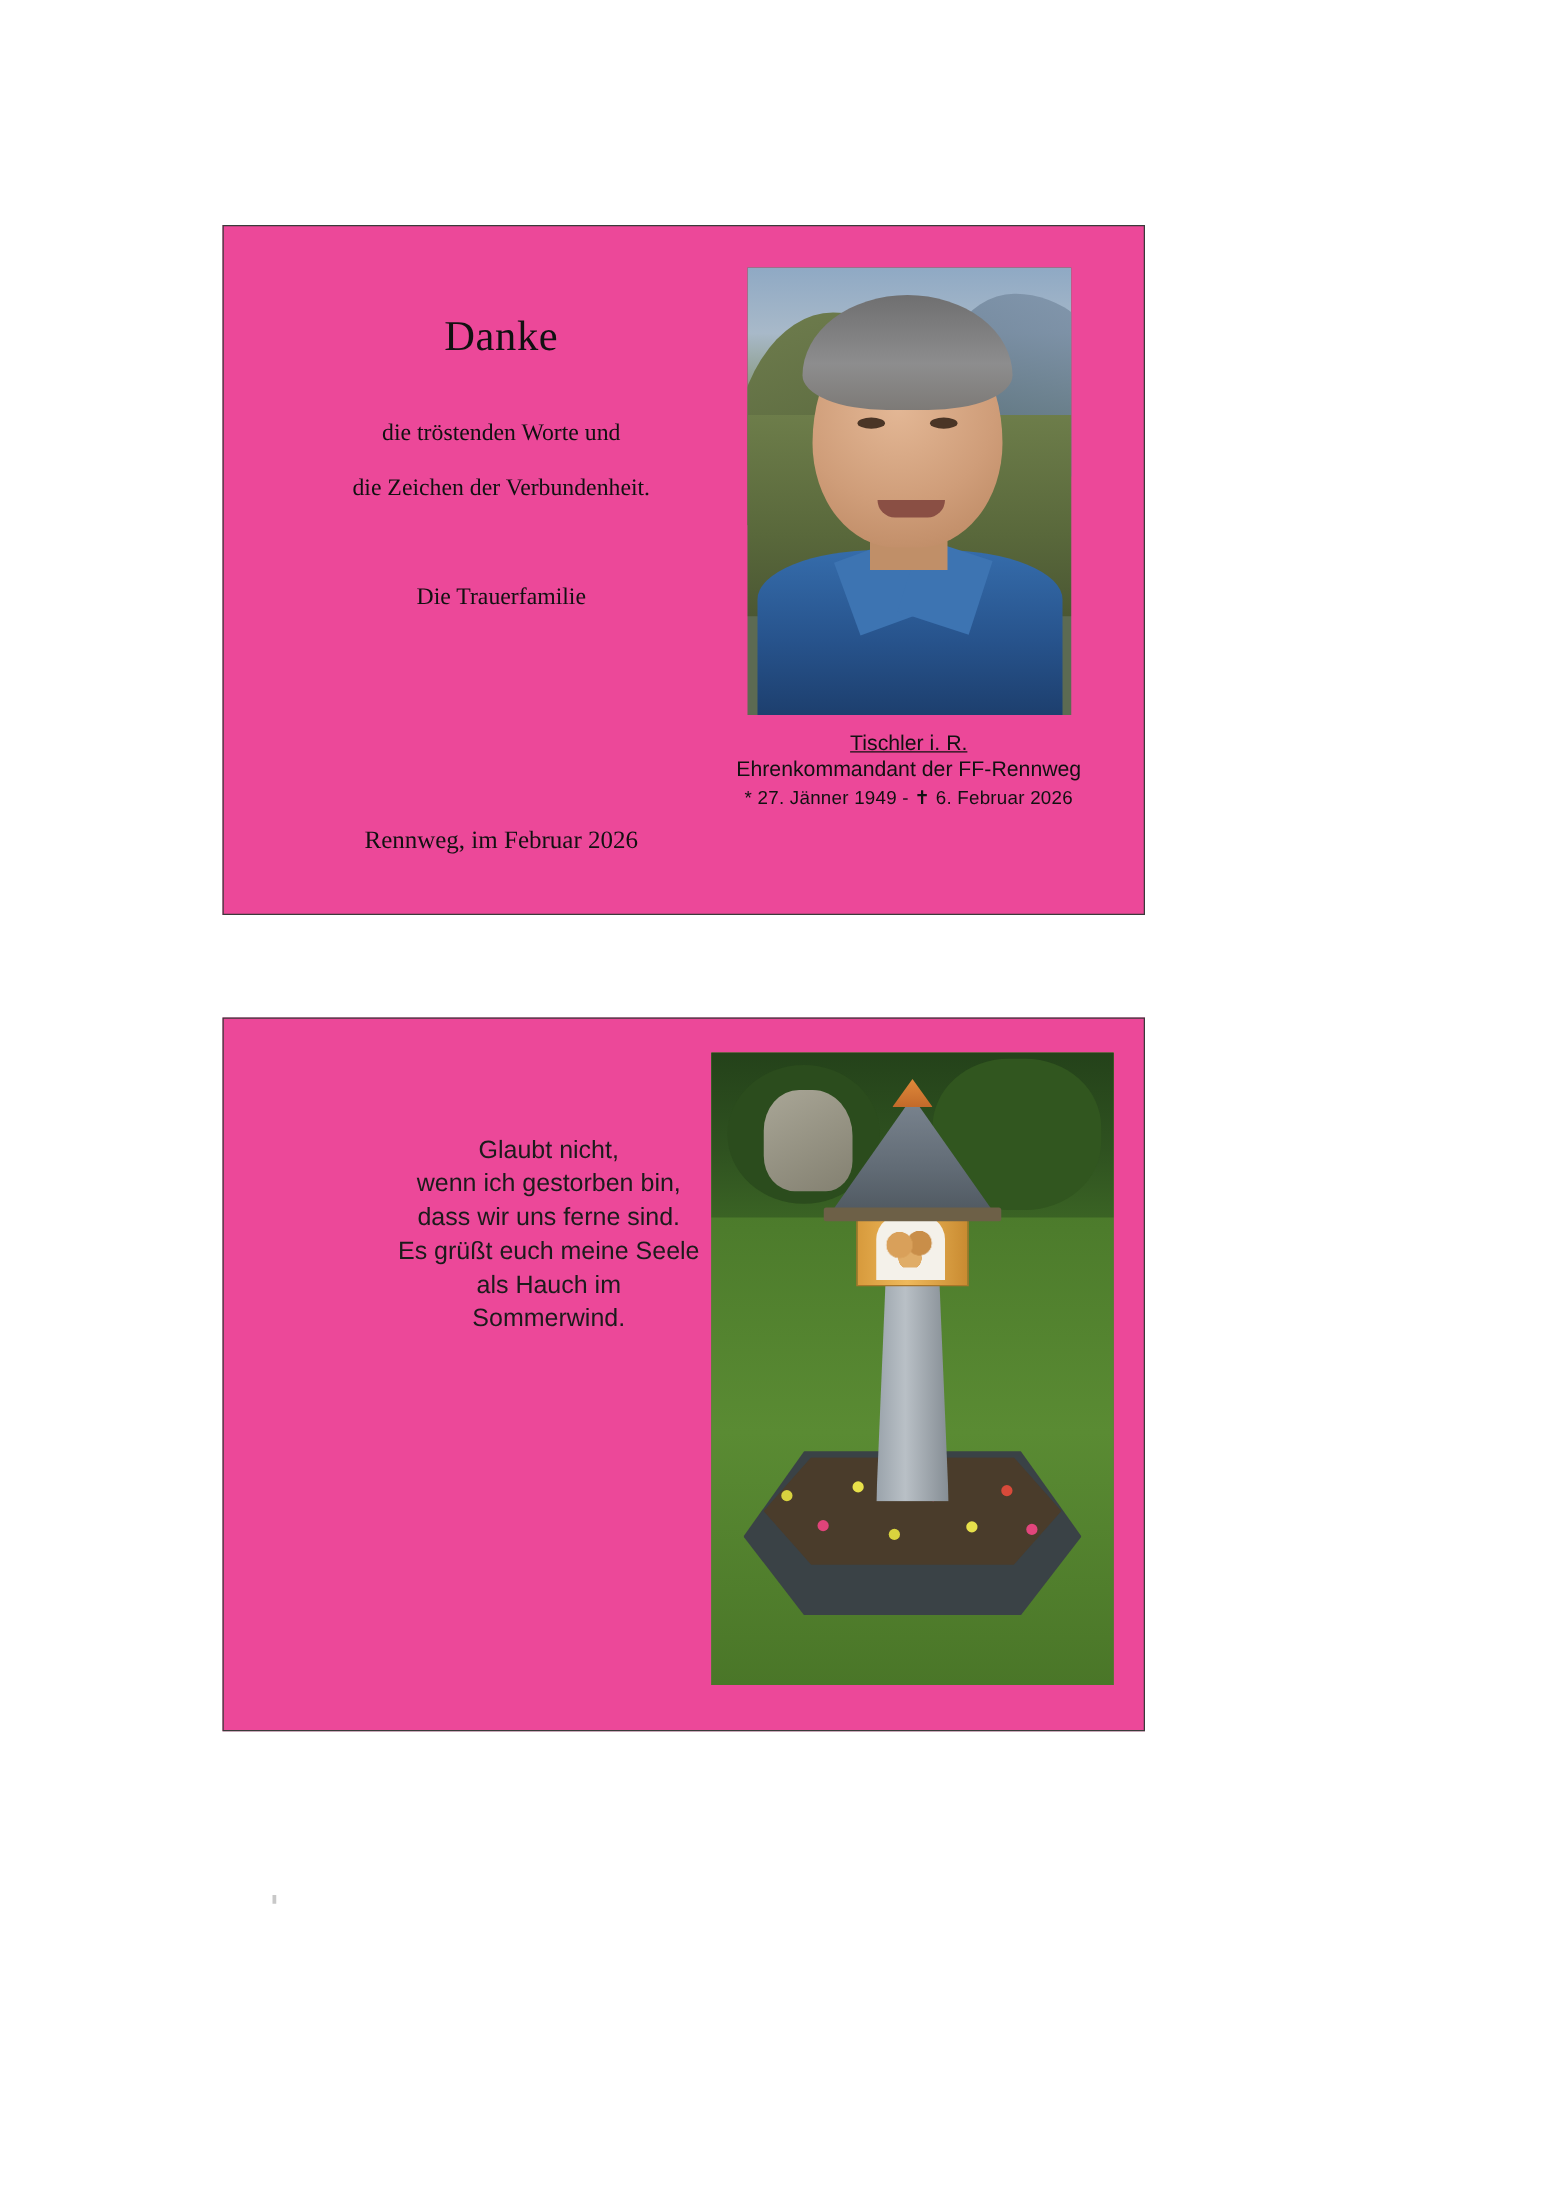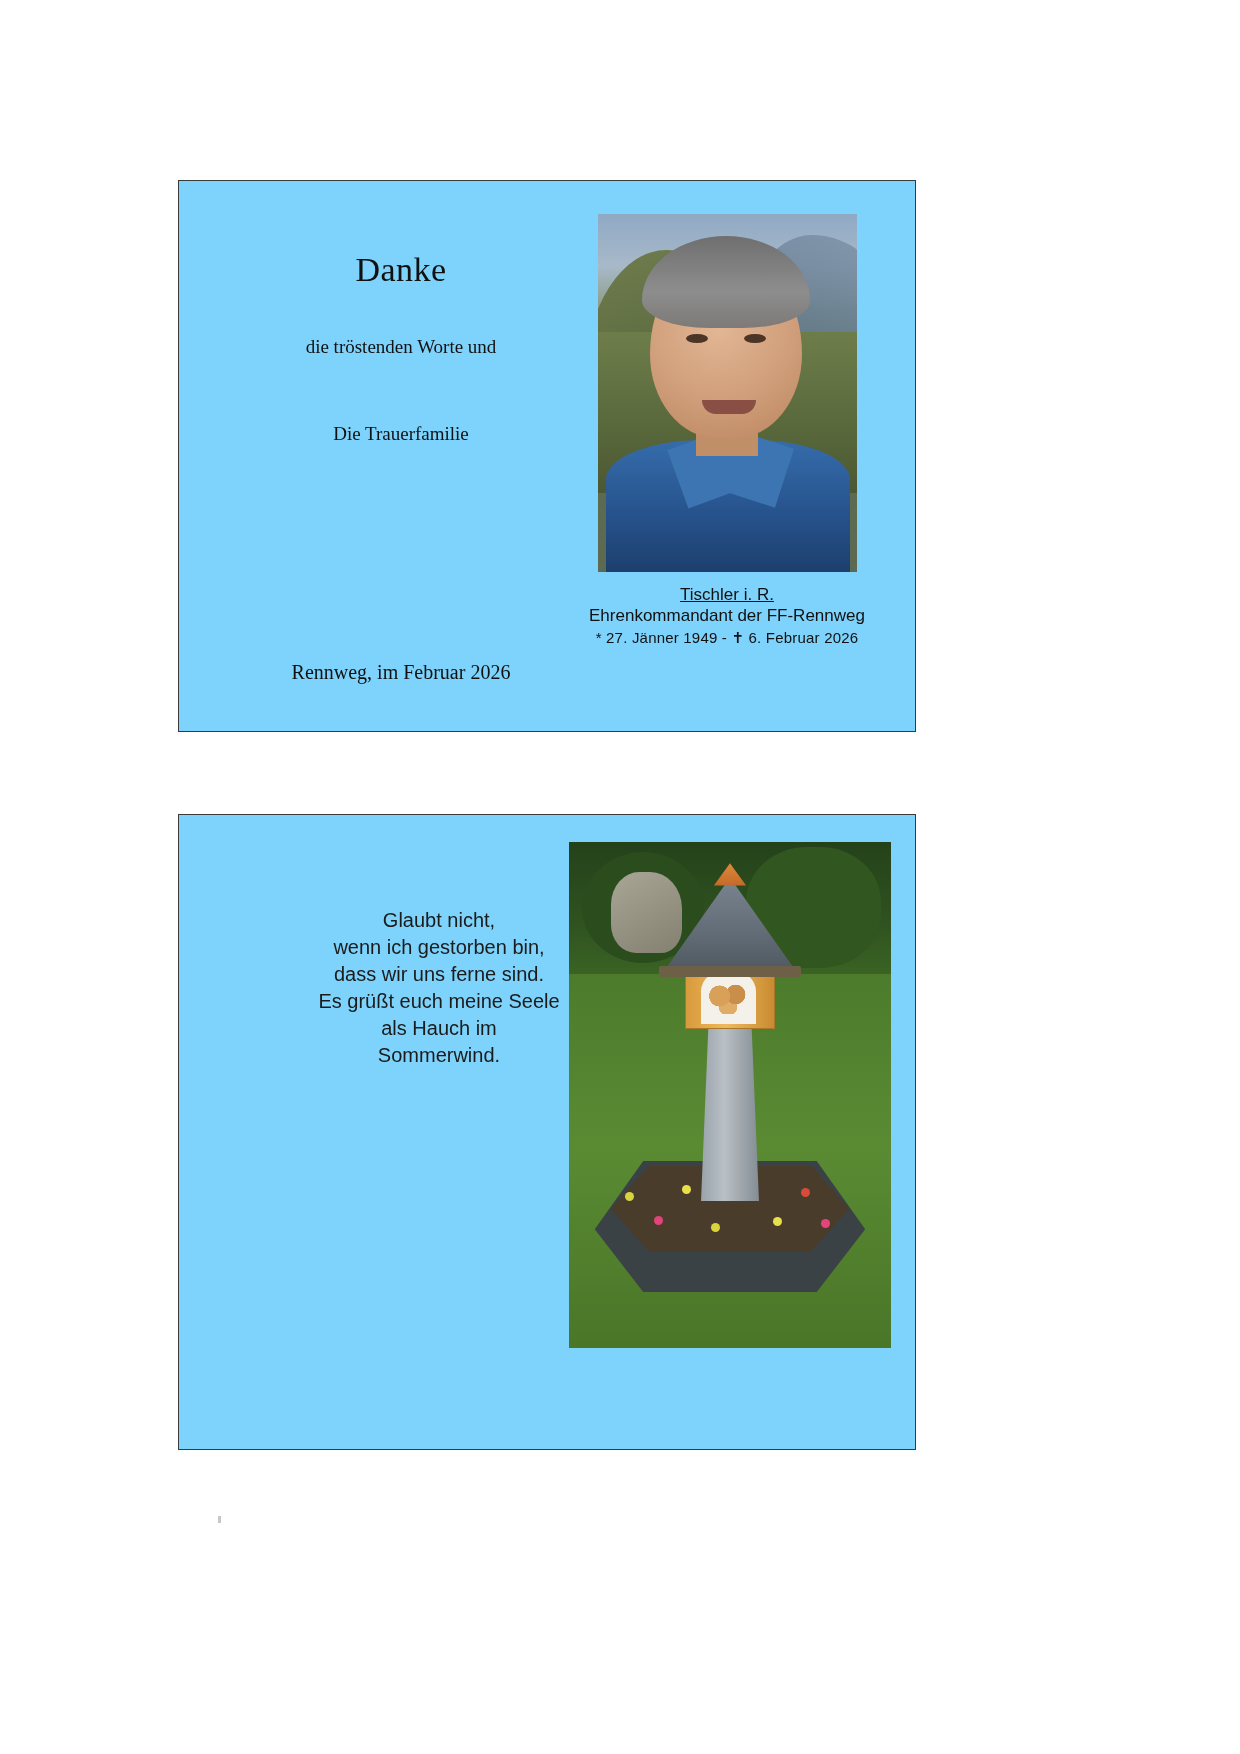--- a/index.html
+++ b/index.html
@@ -12,35 +12,35 @@
     height: 1754px;
     position: relative;
     font-family: "Liberation Serif", serif;
     color: #111;
     overflow: hidden;
   }
 
   
   .card {
     position: absolute;
-    background: #7dd3fc;
+    background: #ec4899;
     border: 1px solid #3a3a3a;
     box-sizing: border-box;
   }
   #card-thanks {
     left: 178px;
     top: 180px;
     width: 738px;
     height: 552px;
   }
   #card-verse {
     left: 178px;
     top: 814px;
     width: 738px;
-    height: 636px;
+    height: 571px;
   }
 
   
   .thanks-left {
     position: absolute;
     left: 22px;
     top: 70px;
     width: 400px;
     text-align: center;
   }
@@ -372,20 +372,21 @@
   }
 </style>
 </head>
 <body>
 
 <div class="card" id="card-thanks">
 
   <div class="thanks-left">
     <div class="danke">Danke</div>
     <div class="thanks-line">die tröstenden Worte und</div>
+    <div class="thanks-line">die Zeichen der Verbundenheit.</div>
     <div class="family">Die Trauerfamilie</div>
   </div>
 
   <div class="place-date">Rennweg, im Februar 2026</div>
 
   <div class="photo-frame">
     <div class="photo-sky"></div>
     <div class="photo-hill2"></div>
     <div class="photo-hill"></div>
     <div class="photo-grass"></div>

